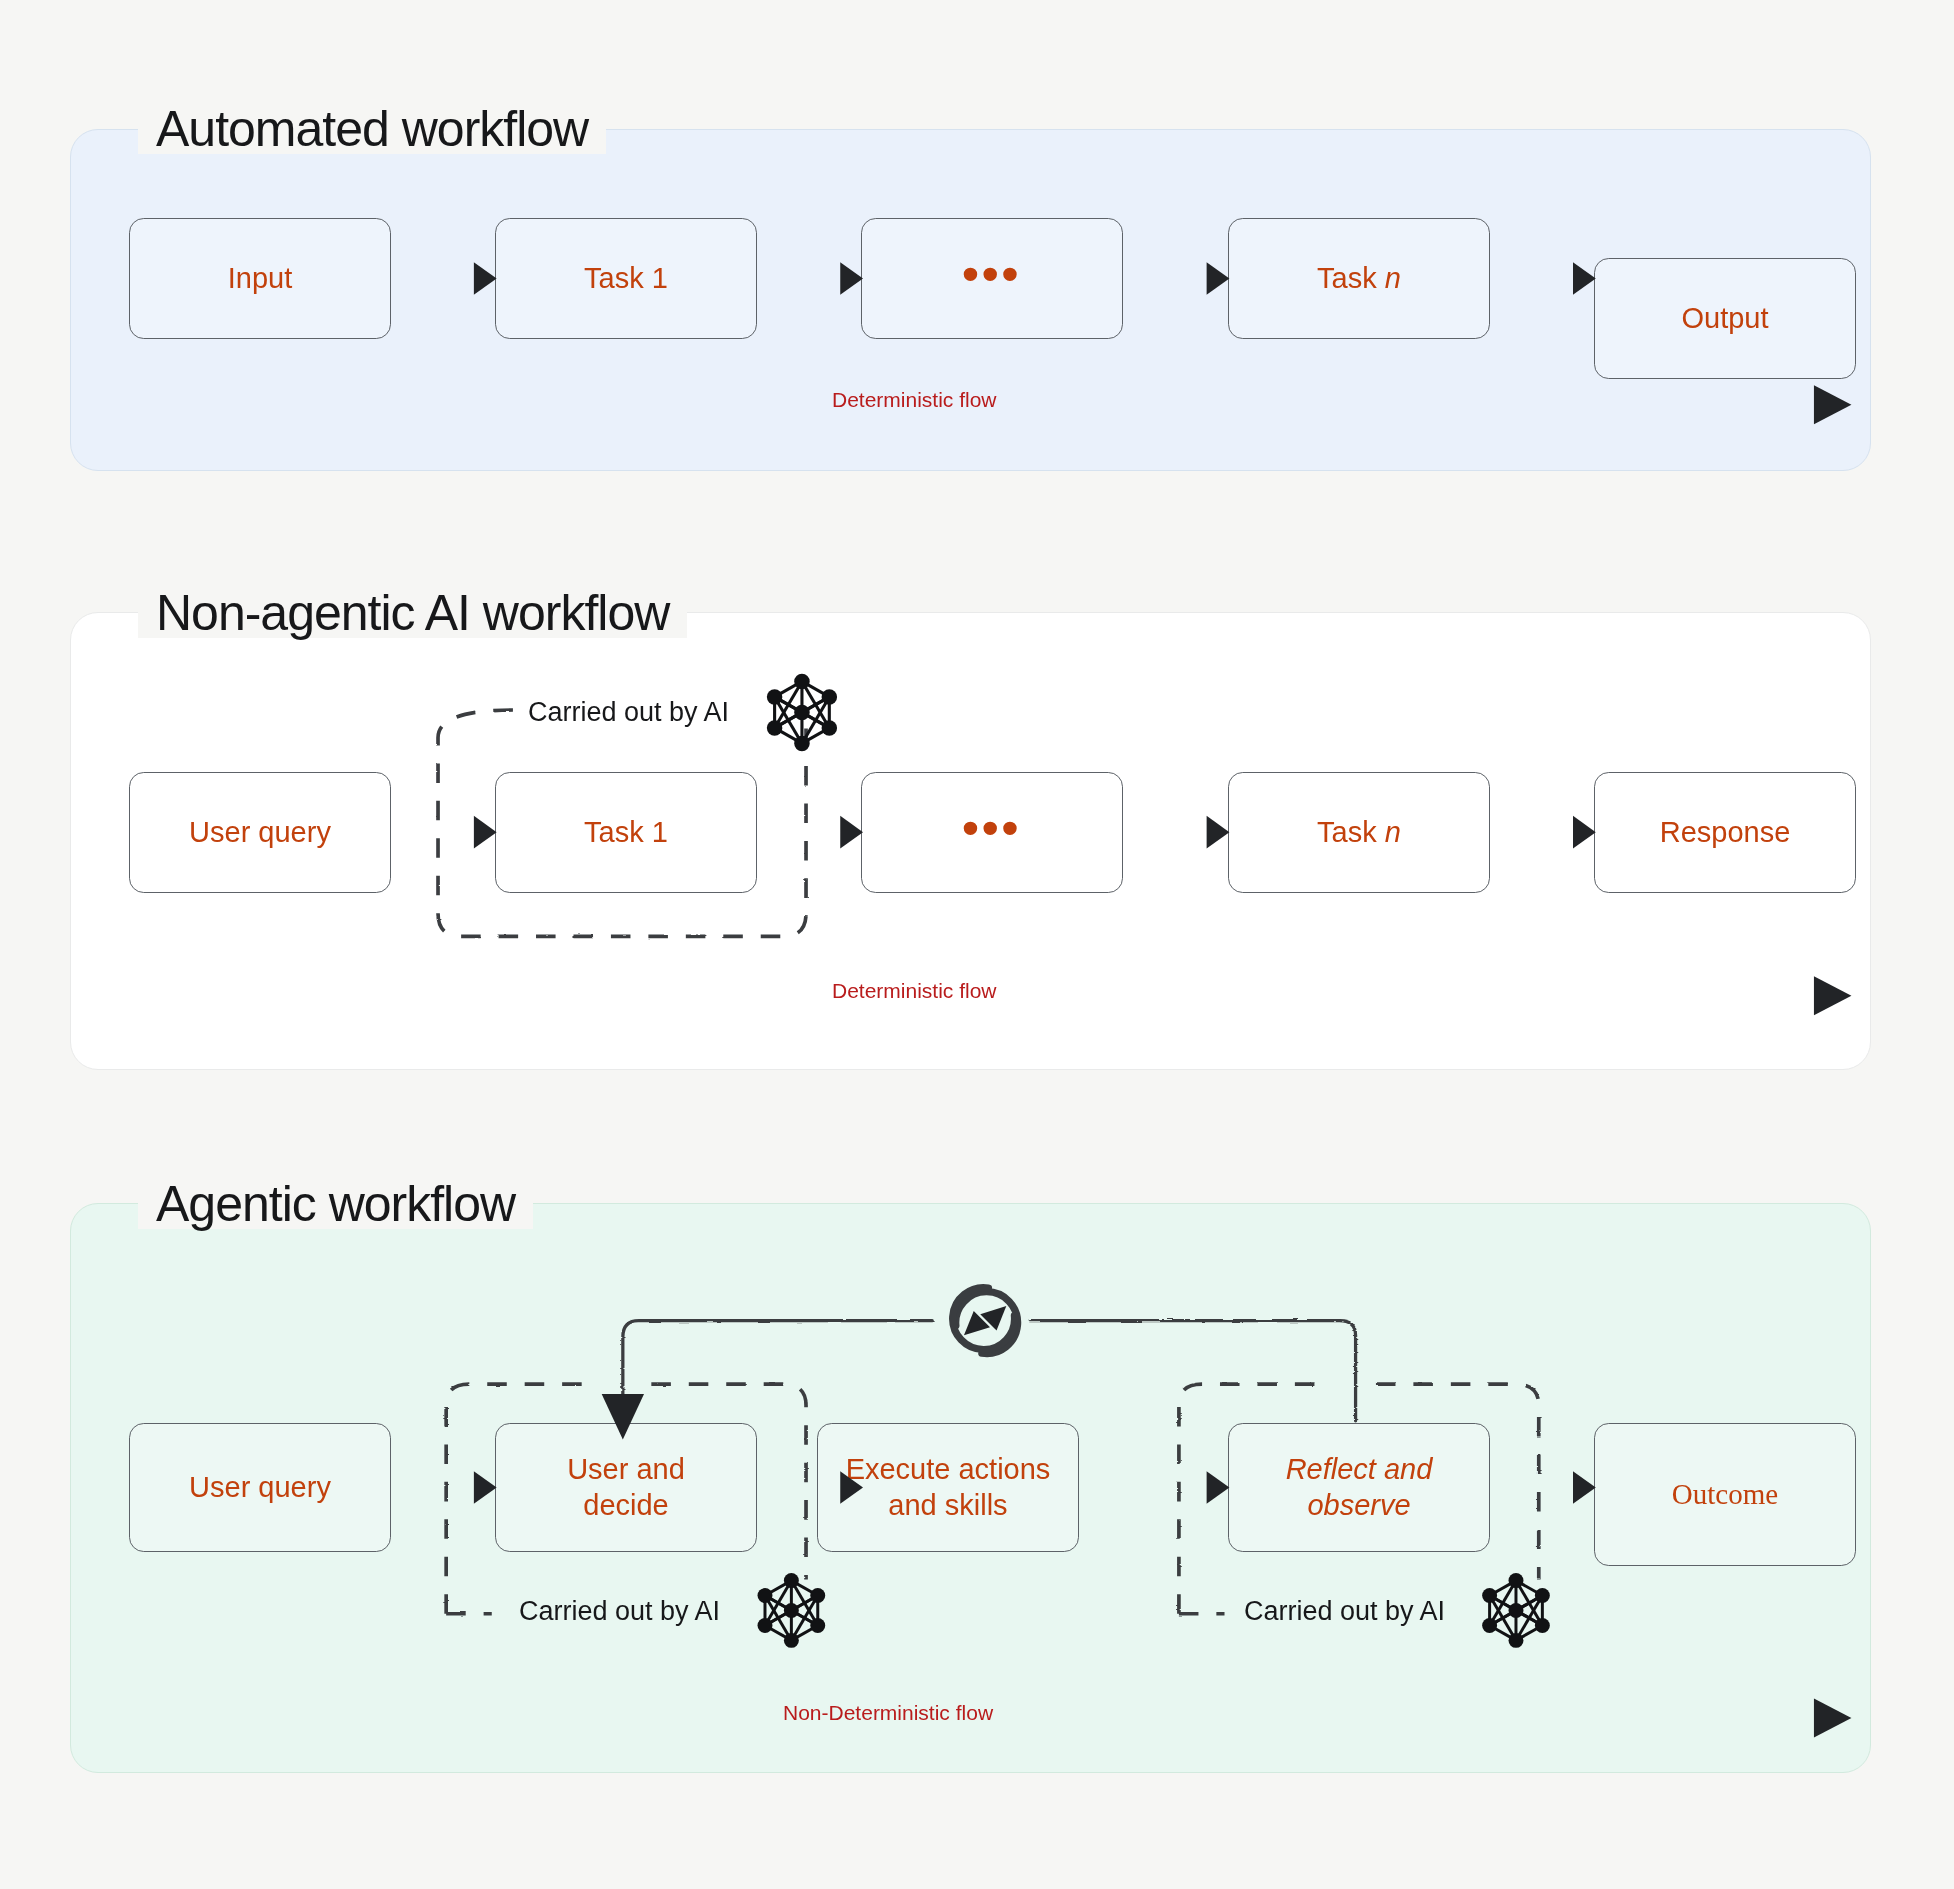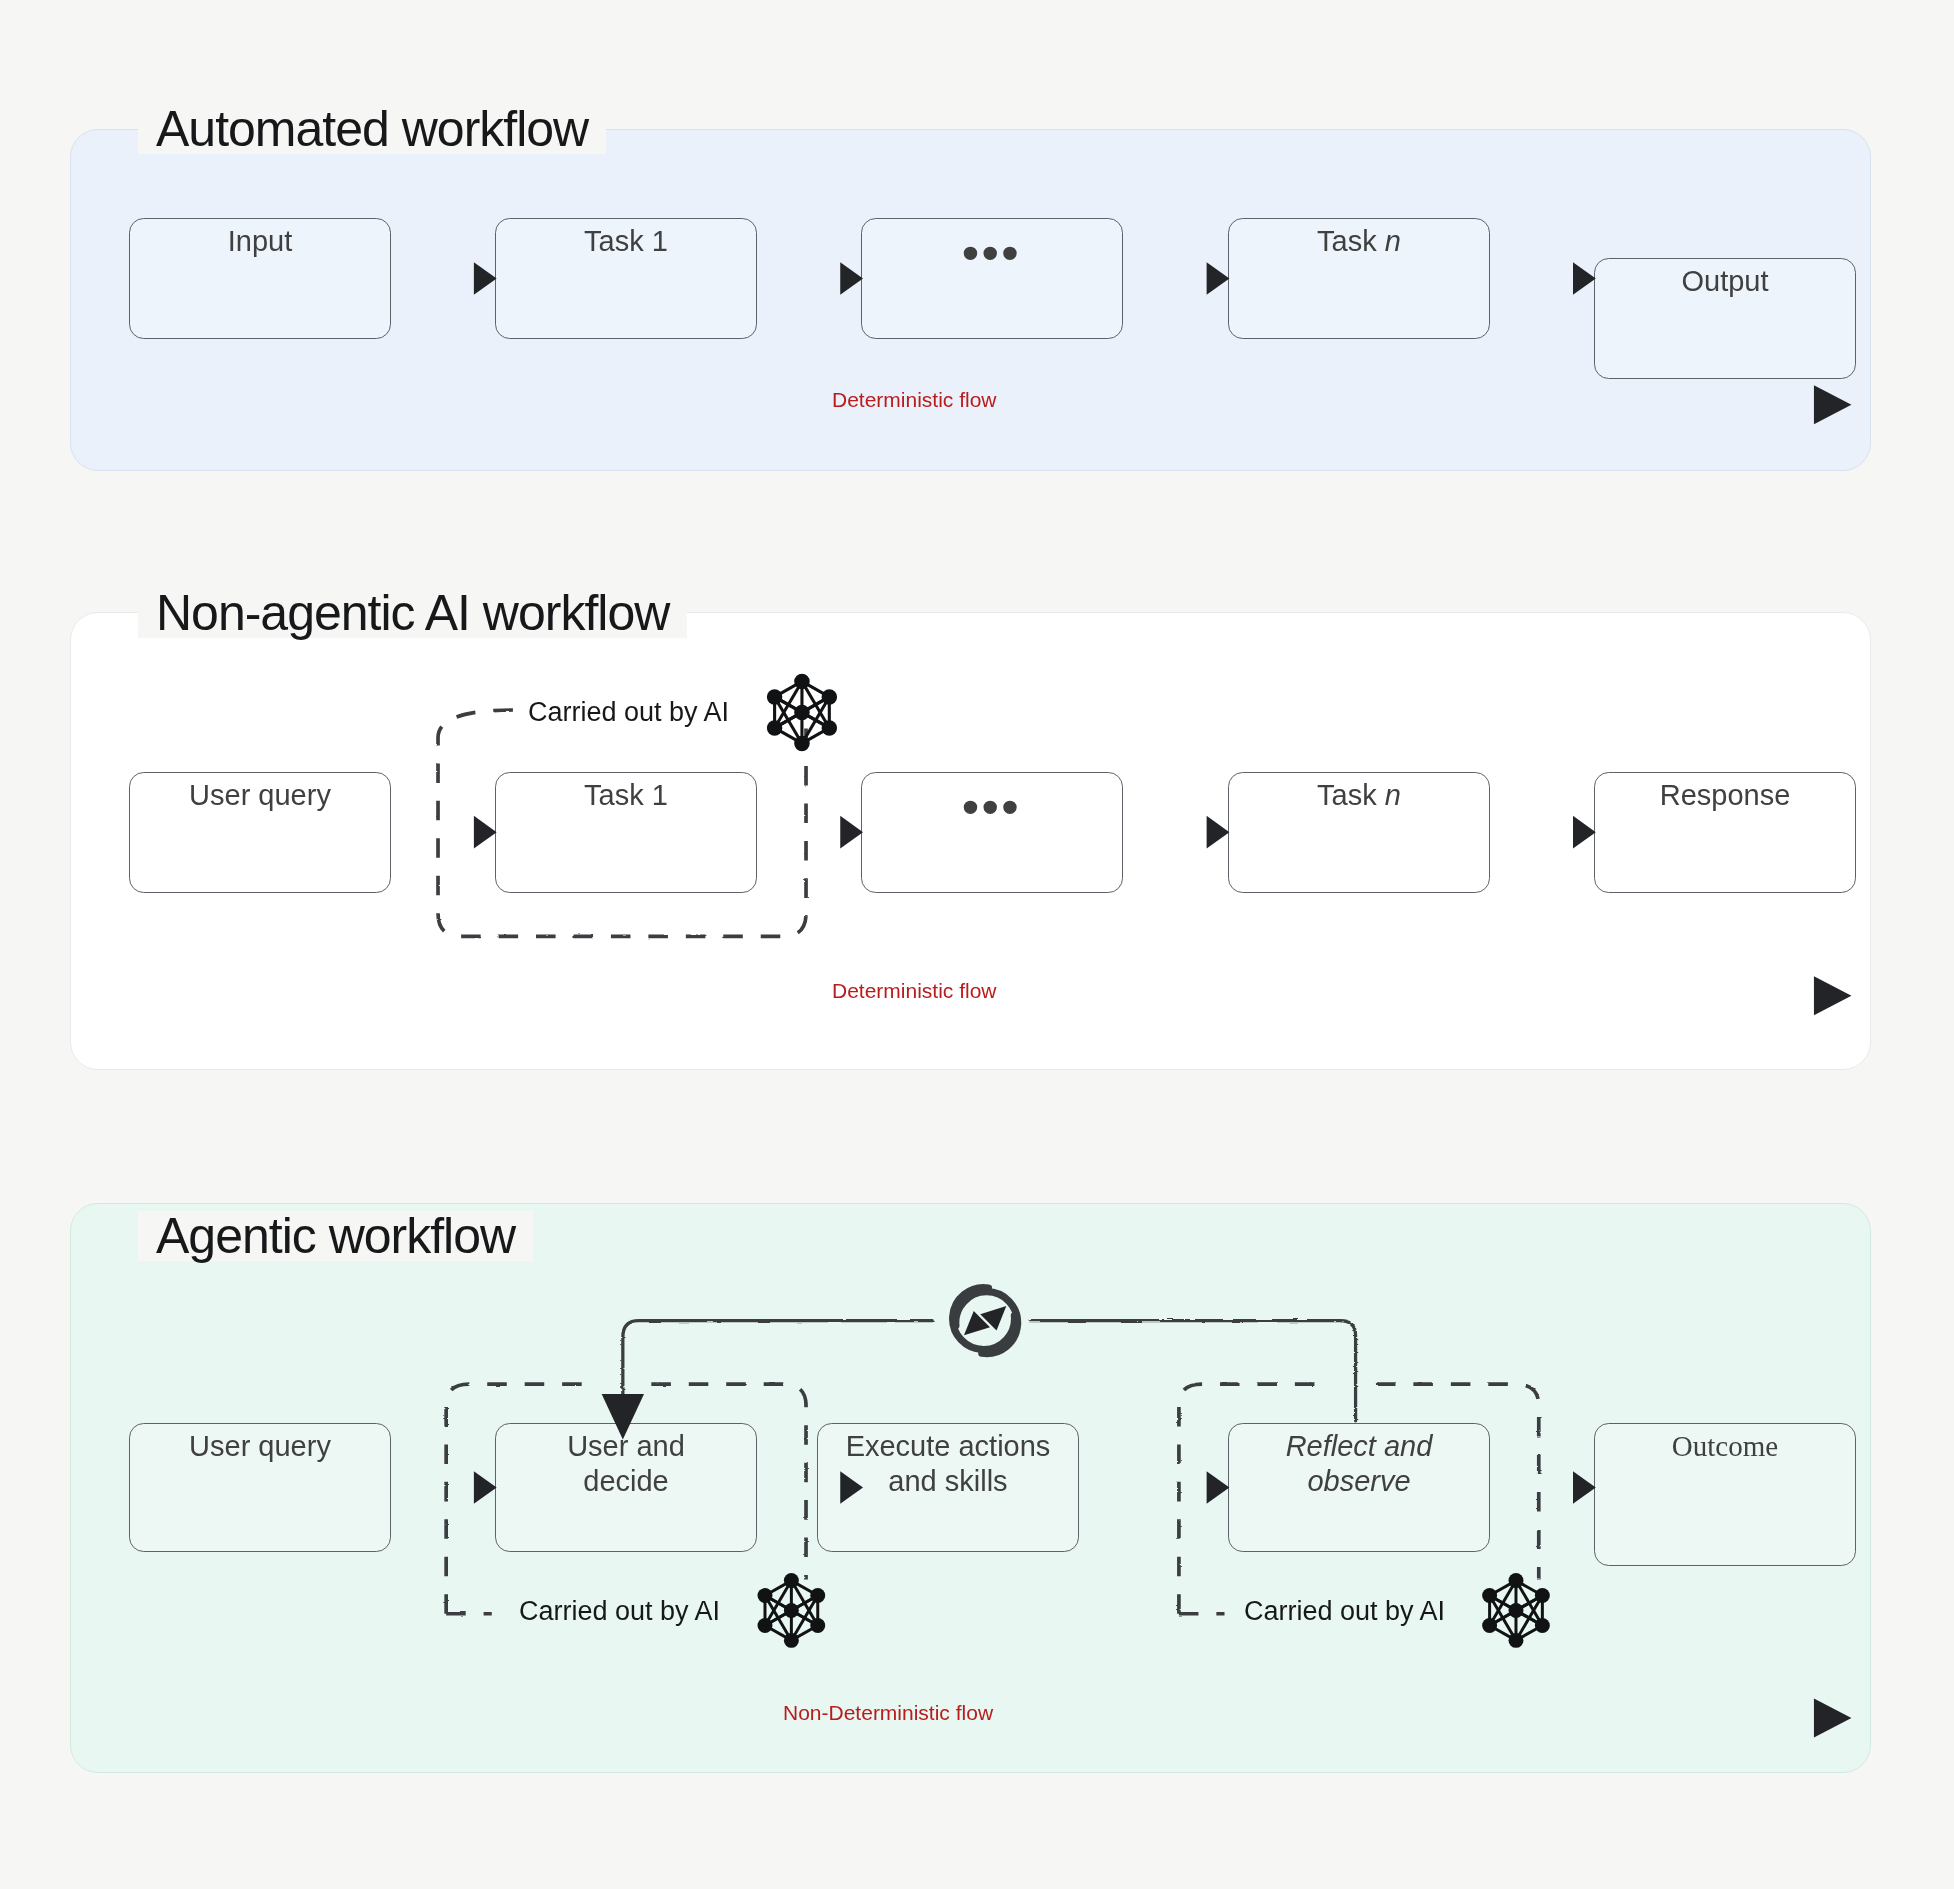--- a/index.html
+++ b/index.html
@@ -52,33 +52,34 @@
     font-size: 50px;
     letter-spacing: -1px;
     color: #17181a;
     background: #f6f6f4;
     padding: 0 18px;
     line-height: 1;
     white-space: nowrap;
   }
   .title-automated   { left: 138px; top: 104px; }
   .title-nonagentic  { left: 138px; top: 588px; }
-  .title-agentic     { left: 138px; top: 1179px; margin-top: 32px; }
+  .title-agentic     { left: 138px; top: 1179px; }
 
   
   .node {
     position: absolute;
     box-sizing: border-box;
     border: 1.6px solid #5d6268;
     border-radius: 14.7px;
     display: flex;
+    align-items: center;
     justify-content: center;
     text-align: center;
     font-size: 29px;
-    color: #404040;
+    color: #c2410c;
     line-height: 1.22;
     padding: 4.9px 8.1px;
     background: rgba(255,255,255,0.22);
   }
   .node.white { background: #ffffff; }
   .node .ital { font-style: italic; }
   .node.dots {
     font-size: 47px;
     letter-spacing: 3.3px;
     font-weight: 700;

